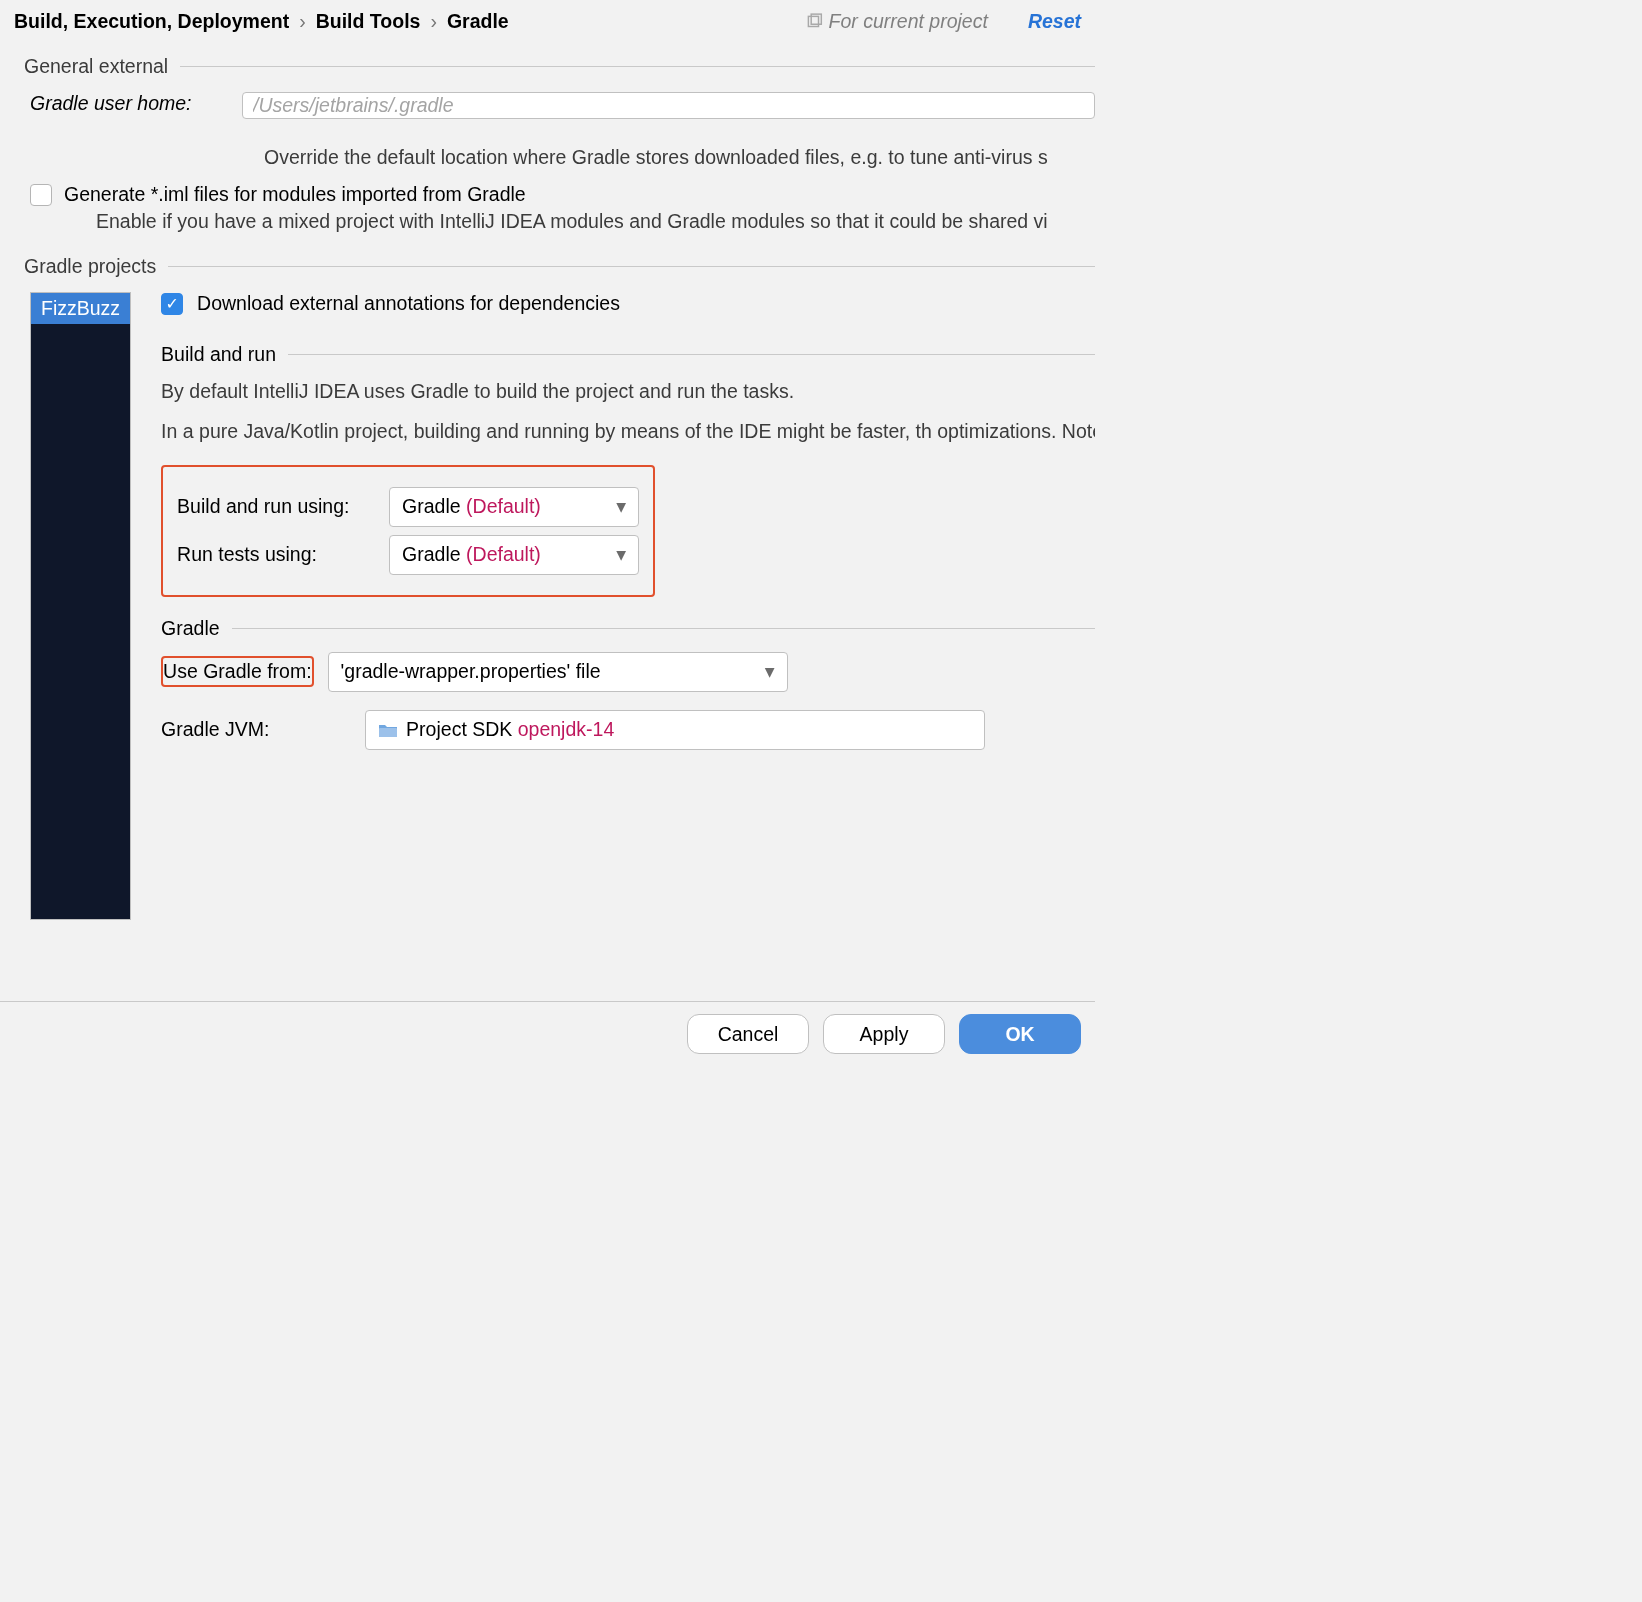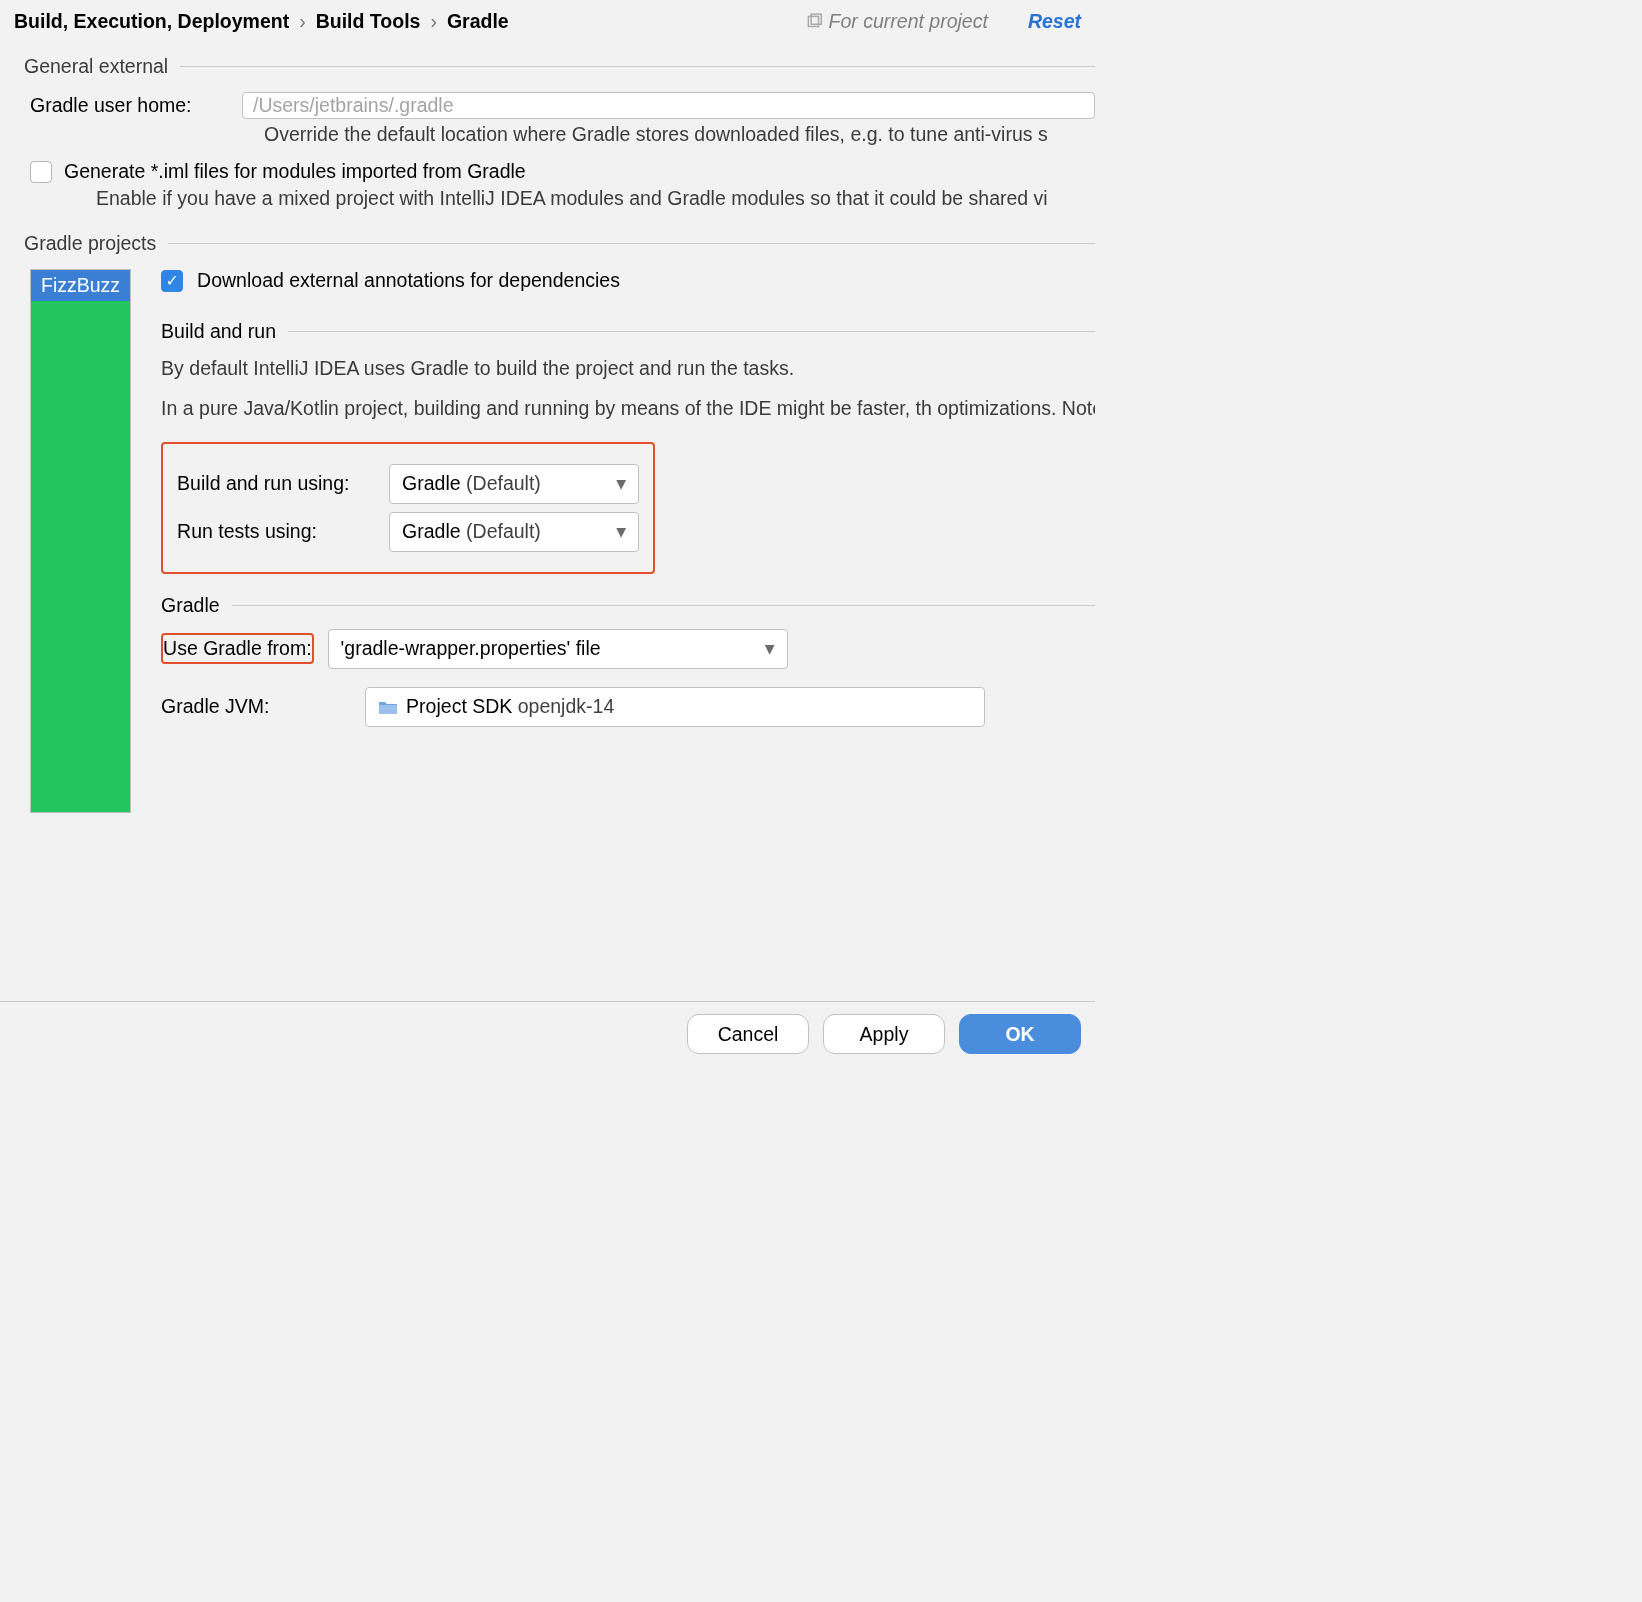--- a/index.html
+++ b/index.html
@@ -32,41 +32,41 @@
     margin: 10px 0 14px 24px; color:#3b3b3b; font-weight:400;
   }
   .section-title .rule {
     flex:1 1 auto; height:1px; background:#c9c9c9;
   }
 
   
   .general {
     padding-left: 30px; padding-right: 0;
   }
-  .form-row { display:flex; align-items:center; gap:22px; margin-bottom:0; }
+  .form-row { display:flex; gap:22px; margin-bottom:23px;font-style:italic; }
   .form-row label { min-width: 190px; }
   .text-input {
     flex:1 1 auto; height:27px; border:1px solid #c0c0c0; background:#fff;
     border-radius:4px; padding:0 10px; font: inherit;
   }
   .text-input::placeholder { color:#a4a4a4; }
   .hint { color:#3b3b3b; margin-left:234px; padding-top:4px; white-space:nowrap; overflow:hidden; }
   .check-row { display:flex; align-items:center; gap:12px; margin-top:14px; }
   .checkbox {
     width:22px; height:22px; border:1px solid #b5b5b5; border-radius:4px; background:#fff;
     display:inline-flex; align-items:center; justify-content:center; flex:0 0 auto;
   }
   .checkbox.checked { background:#2f86e6; border-color:#2f86e6; }
   .checkbox.checked::after { content:"✓"; color:#fff; font-size:16px; line-height:1; }
   .sub-hint { color:#3b3b3b; margin: 4px 0 0 66px; white-space:nowrap; overflow:hidden; }
 
   
   .projects { display:flex; gap:30px; padding-left:30px; }
   .project-list {
-    width:190px; height:544px; border:1px solid #bfbfbf; background:#22c55e;
+    width:190px; height:628px; border:1px solid #bfbfbf; background:#0f172a;
   }
   .project-list .item {
     padding:4px 10px; color:#fff; background:#3a7fd4;
   }
   .project-details { flex:1 1 auto; position:relative; }
   .pd-check { display:flex; align-items:center; gap:14px; margin-bottom:28px; }
   .subhead { display:flex; align-items:center; gap:12px; margin:8px 0 12px 0; }
   .subhead .rule { flex:1 1 auto; height:1px; background:#c9c9c9; }
   .body-text { color:#3b3b3b; margin:6px 0; line-height:1.35; }
   .nowrap { white-space:nowrap; overflow:hidden; }
@@ -82,21 +82,21 @@
 
   
   .select {
     display:inline-flex; align-items:center; justify-content:space-between;
     border:1px solid #c0c0c0; border-radius:4px; background:#fff;
     height:40px; padding:0 12px; min-width:250px; font:inherit; cursor:pointer;
   }
   .select .chev { margin-left:14px; color:#6b6b6b; }
   .select.big { min-width:460px; }
   .select.input { min-width:620px; border-radius:4px; }
-  .muted { color:#404040; }
+  .muted { color:#be185d; }
   .jvm-row { display:flex; align-items:center; gap:20px; margin-top:18px; }
   .folder-icon { display:inline-block; }
 
   
   .button-bar {
     position:absolute; left:0; right:0; bottom:0;
     border-top:1px solid #c9c9c9; background:#f2f2f2;
     display:flex; justify-content:flex-end; gap:14px;
     padding:12px 14px 14px 14px;
   }

